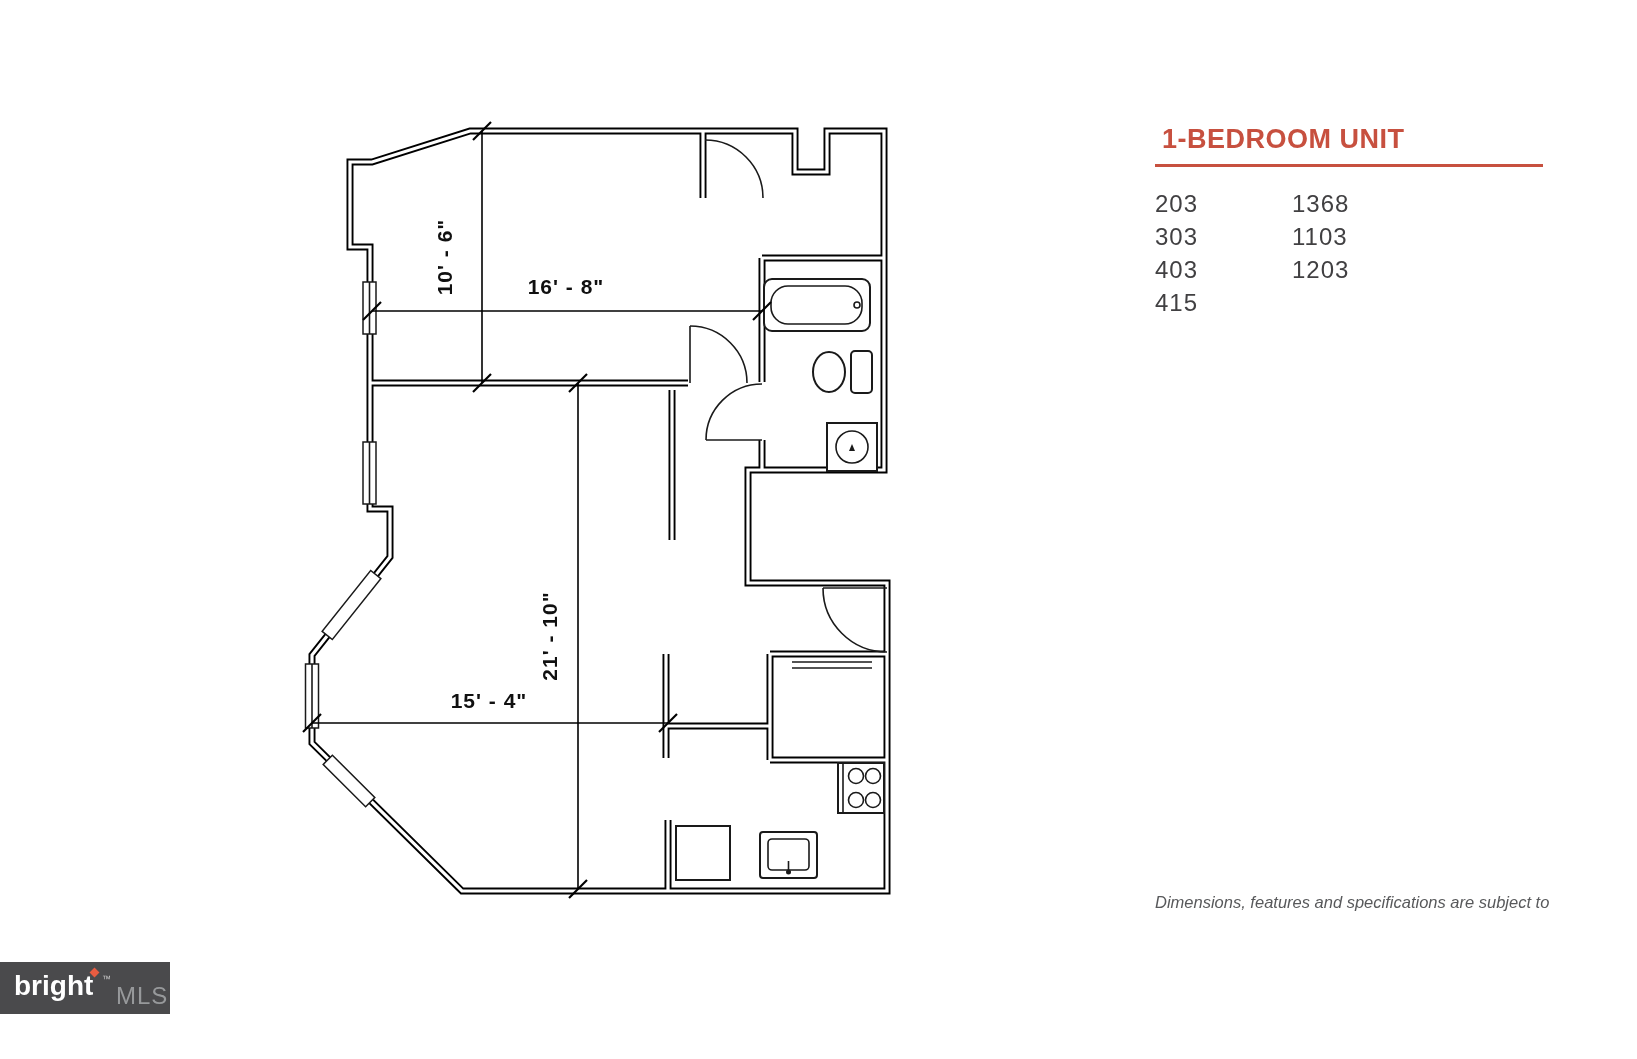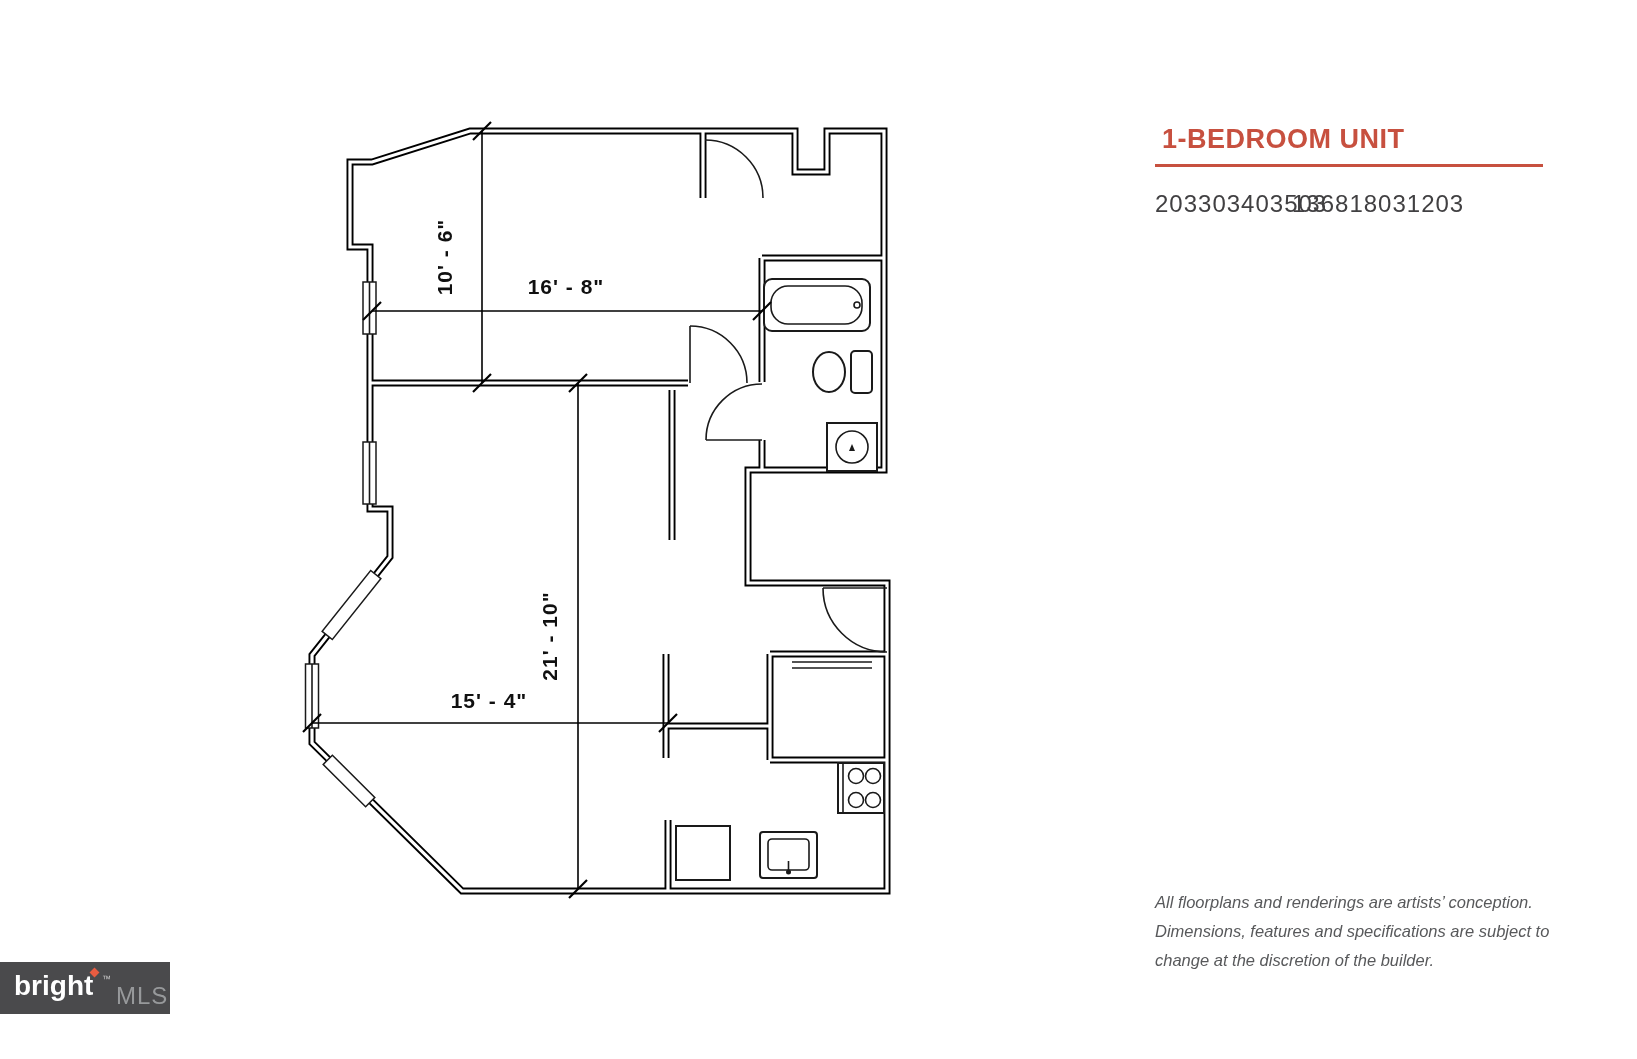--- a/index.html
+++ b/index.html
@@ -16,21 +16,21 @@
   .dim{stroke:#000;stroke-width:1.6;fill:none;}
   .tick{stroke:#000;stroke-width:2.2;}
   .dim-label{font-family:"Liberation Sans",sans-serif;font-weight:700;font-size:21px;
              fill:#101010;letter-spacing:1px;}
 
   
   .unit-panel{position:absolute;left:1155px;top:117px;width:388px;}
   .unit-title{font-size:27px;font-weight:800;color:#C7503F;letter-spacing:.5px;margin:7px;}
   .title-rule{height:3px;background:#C7503F;margin-top:9px;}
   .unit-cols{display:flex;margin-top:20px;}
-  .unit-col{width:137px;display:flex;flex-direction:row;}
+  .unit-col{width:137px;display:flex;flex-direction:column;}
   .unit-num{font-size:24px;color:#414042;line-height:33px;letter-spacing:1px;}
 
   .disclaimer{position:absolute;left:1155px;top:888px;width:410px;font-style:italic;
               color:#58595B;font-size:16.5px;line-height:29px;}
 
   
   .logo{position:absolute;left:0;top:962px;width:170px;height:52px;background:#4A4A4C;}
   .logo-brand{position:absolute;left:14px;top:8px;color:#ffffff;font-size:28px;font-weight:700;text-align:center;}
   .logo-spark{position:absolute;left:91px;top:7px;width:7px;height:7px;background:#E85C41;
               transform:rotate(45deg);}
@@ -127,34 +127,32 @@
   </svg>
 
   <div class="unit-panel">
     <h1 class="unit-title">1-BEDROOM UNIT</h1>
     <div class="title-rule"></div>
     <div class="unit-cols">
       <div class="unit-col">
         <div class="unit-num">203</div>
         <div class="unit-num">303</div>
         <div class="unit-num">403</div>
-        <div class="unit-num">503</div>
+        <div class="unit-num">415</div>
       </div>
       <div class="unit-col">
         <div class="unit-num">1368</div>
-        <div class="unit-num">1803</div>
+        <div class="unit-num">1103</div>
         <div class="unit-num">1203</div>
       </div>
     </div>
   </div>
 
   <div class="disclaimer">
-    <div>All floorplans and renderings are artists’ conception.</div>
     <div>Dimensions, features and specifications are subject to</div>
-    <div>change at the discretion of the builder.</div>
   </div>
 
   <div class="logo">
     <span class="logo-brand">bright</span>
     <span class="logo-spark"></span>
     <span class="logo-tm">™</span>
     <span class="logo-suffix">MLS</span>
   </div>
 
 </div>

